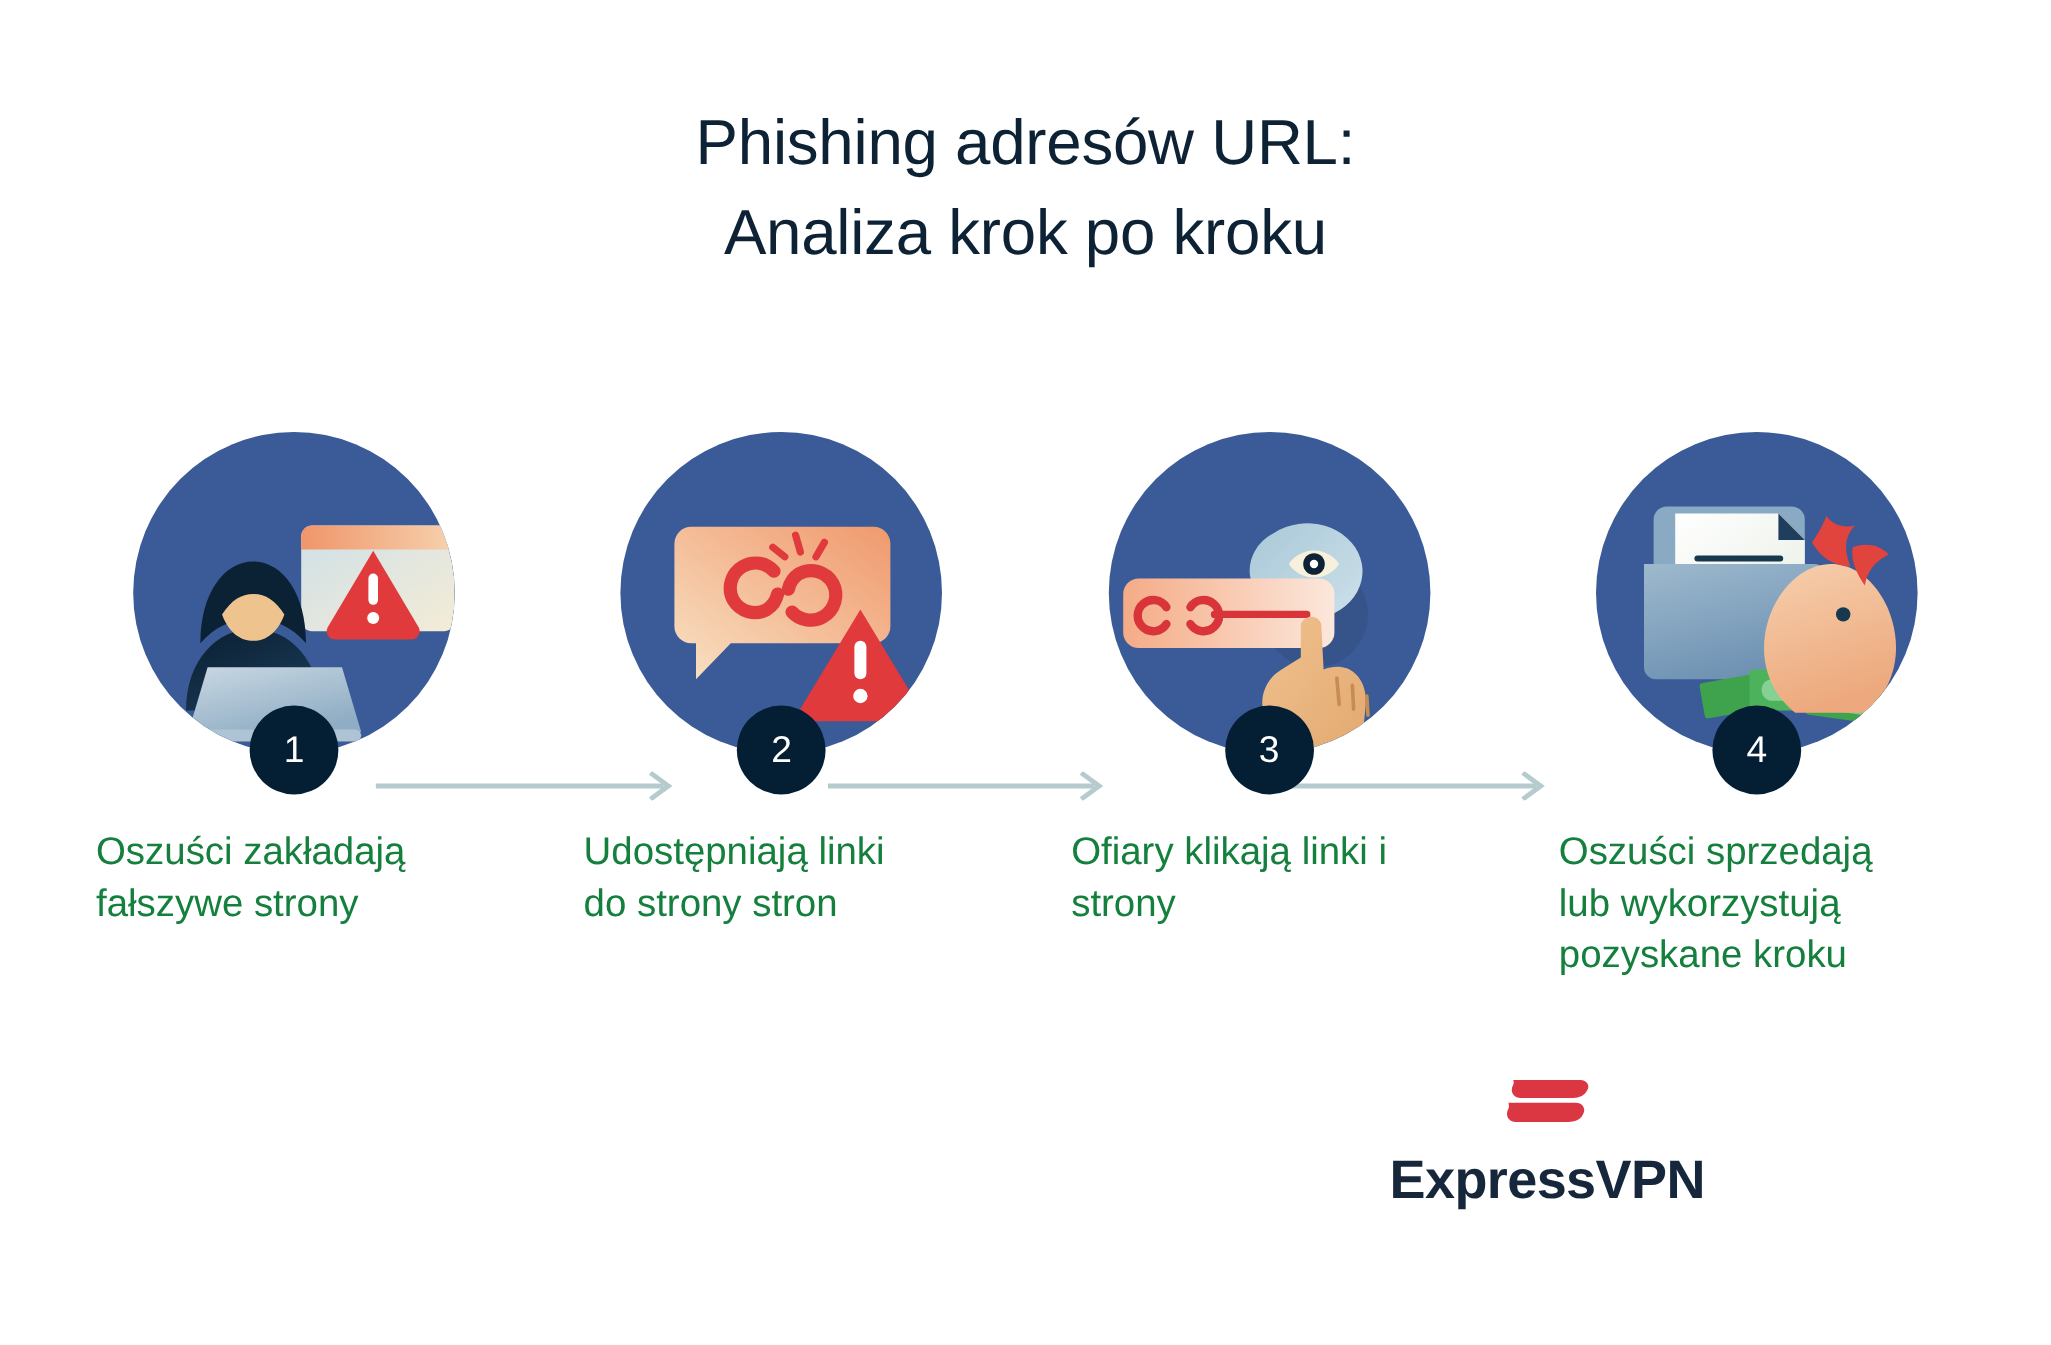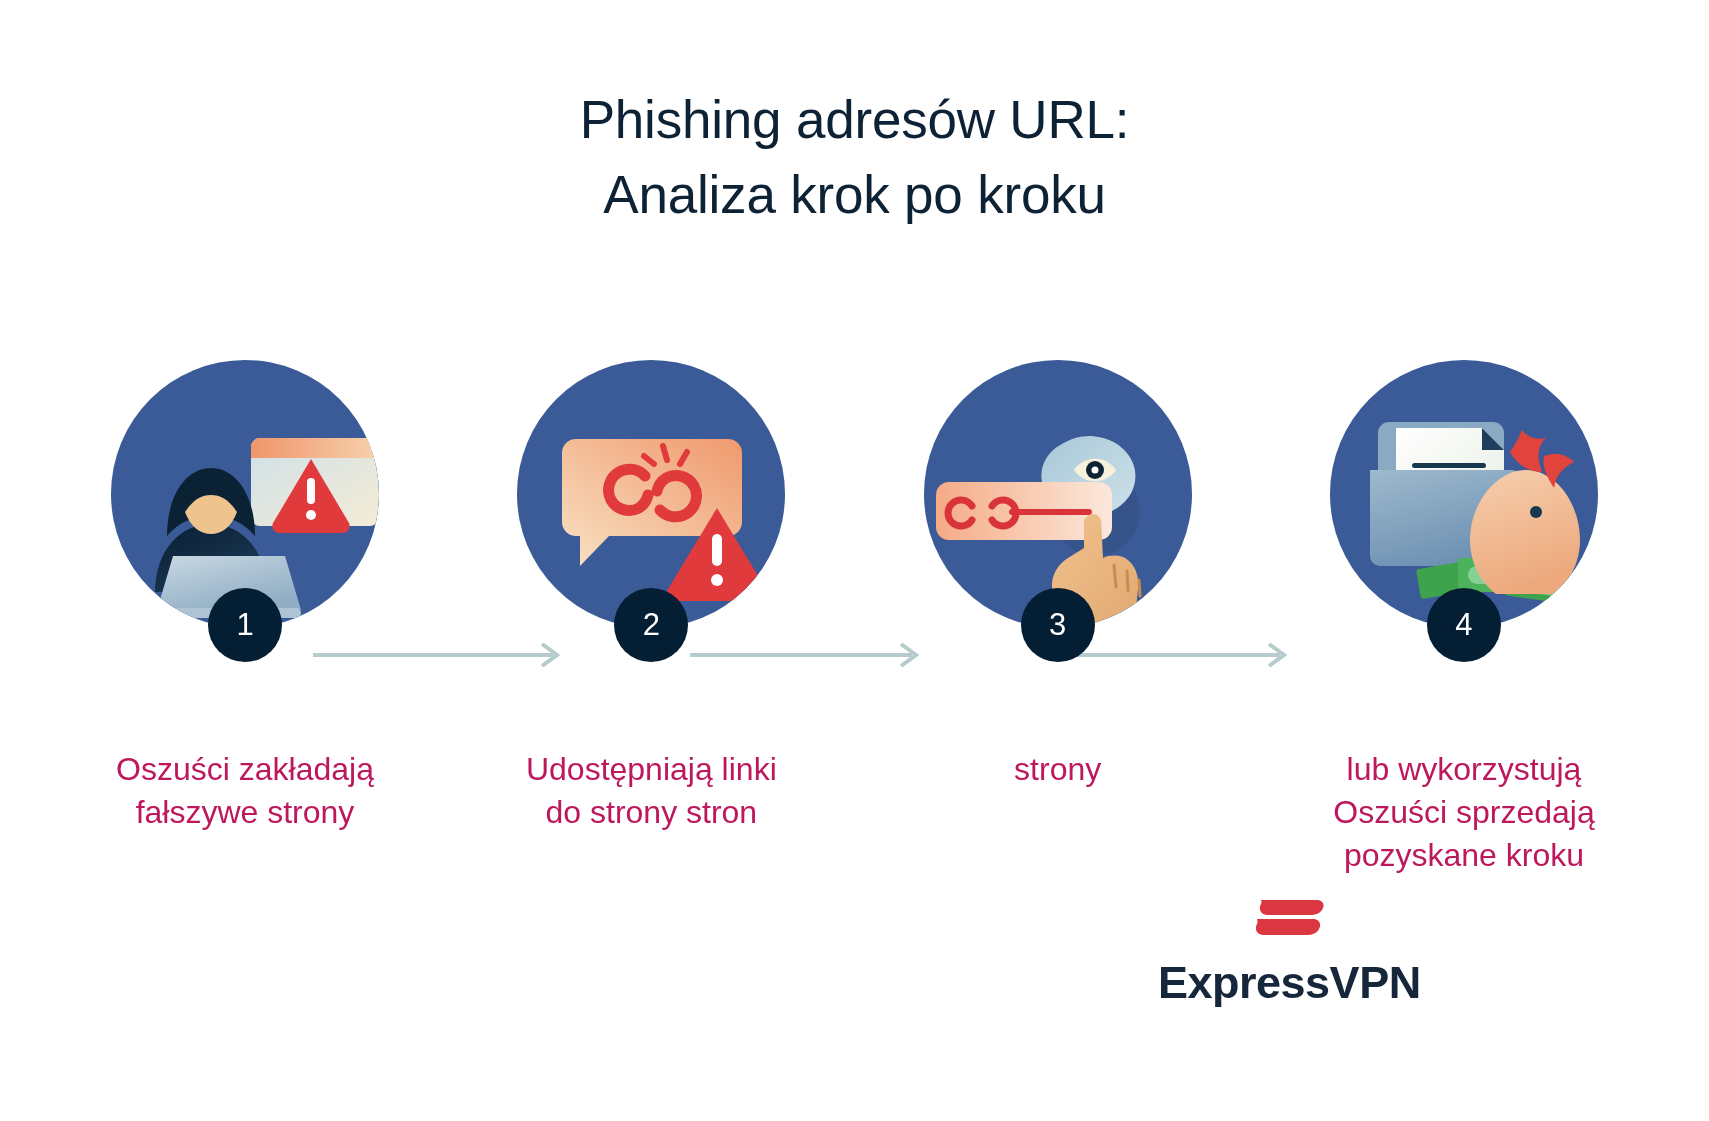--- a/index.html
+++ b/index.html
@@ -74,24 +74,23 @@
     color: #ffffff;
     display: flex;
     align-items: center;
     justify-content: center;
     font-size: 31px;
     font-weight: 400;
     z-index: 5;
   }
 
   .caption {
-    margin-top: 120px;
+    margin-top: 60px;
     width: 330px;
-    text-align: center;
-    color: #be185d;
+    color: #15803d;
     font-size: 32px;
     line-height: 1.34;
     font-weight: 400;
   }
   .caption .cline { display: block; }
 
   
   .arrow {
     position: absolute;
     top: 643px;
@@ -285,20 +284,21 @@
             <g stroke="#c68c53" stroke-width="3" fill="none" stroke-linecap="round">
               <path d="M190 205 l2 22"></path>
               <path d="M203 211 l1 20"></path>
               <path d="M215 220 l1 16"></path>
             </g>
           </g>
         </svg>
       </div>
       <div class="badge">3</div>
       <div class="caption">
+        <span class="cline">Ofiary klikają linki i</span>
         <span class="cline">strony</span>
       </div>
     </div>
 
     <div class="step">
       <div class="circle">
         <svg viewBox="0 0 268 268" xmlns="http://www.w3.org/2000/svg">
           <defs>
             <linearGradient id="g4fold" x1="0" y1="0" x2="0.4" y2="1">
               <stop offset="0" stop-color="#9db9cd"></stop>
@@ -340,22 +340,22 @@
 
             <path d="M180 92 c8 14 20 20 32 20 c-6 -16 -4 -26 4 -34 c-10 2 -18 0 -24 -8 c-4 10 -8 16 -12 22 z" fill="#e0443c"></path>
             <path d="M214 96 c12 -4 22 -2 30 6 c-12 6 -18 14 -20 26 c-8 -12 -12 -22 -10 -32 z" fill="#e0443c"></path>
 
             <circle cx="206" cy="152" r="6" fill="#17394f"></circle>
           </g>
         </svg>
       </div>
       <div class="badge">4</div>
       <div class="caption">
+        <span class="cline">Oszuści sprzedają</span>
         <span class="cline">lub wykorzystują</span>
-        <span class="cline">Oszuści sprzedają</span>
         <span class="cline">pozyskane kroku</span>
       </div>
     </div>
 
   </div>
 
   <div class="logo">
     <span class="logo-mark">
       <svg viewBox="0 0 72 58" width="72" height="58" xmlns="http://www.w3.org/2000/svg">
         <path d="M8 12 h56 c5 0 8 4 6 8 c-2 5 -7 7 -12 7 h-44 c-6 0 -9 -6 -6 -11 c1 -2 0 -4 0 -4 z" fill="#da3743"></path>

